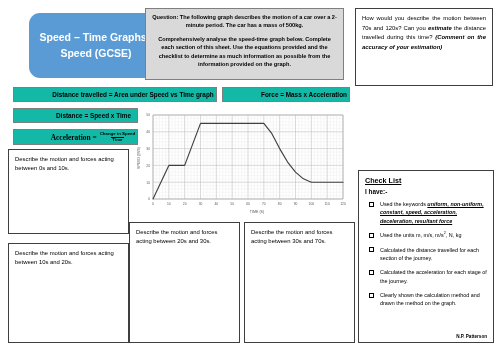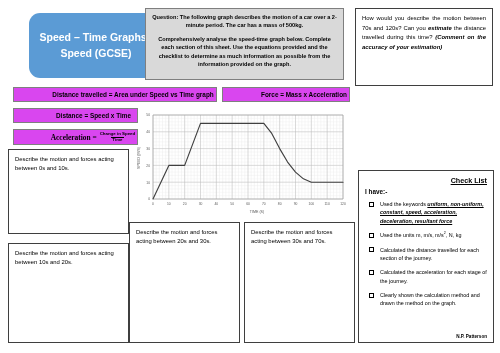--- a/index.html
+++ b/index.html
@@ -36,21 +36,21 @@
   #estimate-box{
     position:absolute;left:355px;top:8px;width:138px;height:78px;
     background:#ffffff;border:1.3px solid #3f3f3f;
     box-sizing:border-box;padding:5px 6px;
     font-size:5.9px;line-height:1.62;text-align:justify;
   }
   #estimate-box .bi{font-weight:bold;font-style:italic;}
 
   
   .formula{
-    position:absolute;background:#d946ef;border:1.4px solid #7f7f7f;
+    position:absolute;background:#14b8a6;border:1.4px solid #7f7f7f;
     box-sizing:border-box;display:flex;align-items:center;justify-content:center;
     font-size:6.4px;font-weight:bold;text-align:left;padding-left:36px;
   }
   #formula-distance-area{left:13px;top:87px;width:204px;height:15px;}
   #formula-force{left:222px;top:87px;width:128px;height:15px;}
   #formula-distance{left:13px;top:108px;width:125px;height:15px;}
   #formula-acceleration{left:13px;top:129px;width:125px;height:16px;
     font-family:"Liberation Serif", serif;font-size:7.4px;}
   .frac{display:inline-flex;flex-direction:column;align-items:center;
     vertical-align:middle;margin-left:2px;font-family:"Liberation Sans",sans-serif;}
@@ -74,21 +74,21 @@
   .axis-label{font-family:"Liberation Sans",sans-serif;font-size:3.6px;fill:#595959;}
   .tick-label{font-family:"Liberation Sans",sans-serif;font-size:3.3px;fill:#595959;}
 
   
   #checklist-box{
     position:absolute;left:358px;top:170px;width:136px;height:173px;
     background:#ffffff;border:1.6px solid #3f3f3f;box-sizing:border-box;
     padding:5px 6px 4px 6px;
   }
   #checklist-title{
-    text-align:right;font-weight:bold;font-size:7.2px;
+    text-align:left;font-weight:bold;font-size:7.2px;
     text-decoration:underline;margin-bottom:3px;
   }
   #checklist-subtitle{font-weight:bold;font-size:6.4px;margin-bottom:5px;}
   .check-row{display:flex;align-items:flex-start;margin-bottom:6px;}
   .check-box-glyph{
     width:5px;height:5px;border:0.9px solid #000;box-sizing:border-box;
     flex:0 0 auto;margin-top:1.5px;margin-left:4px;margin-right:6px;
   }
   .check-text{font-size:5.4px;line-height:1.55;}
   .kw{font-weight:bold;font-style:italic;text-decoration:underline;}

